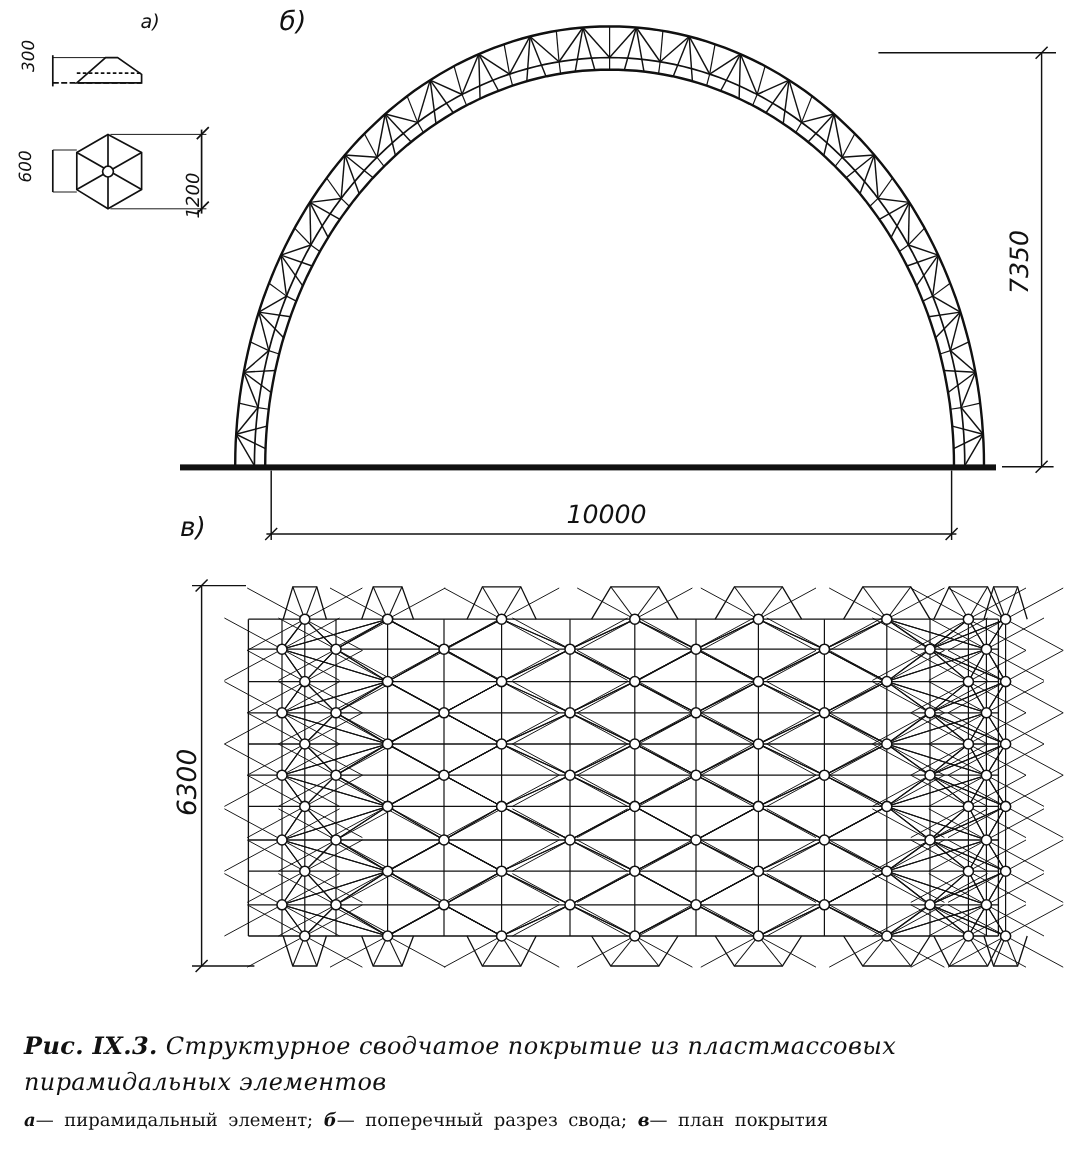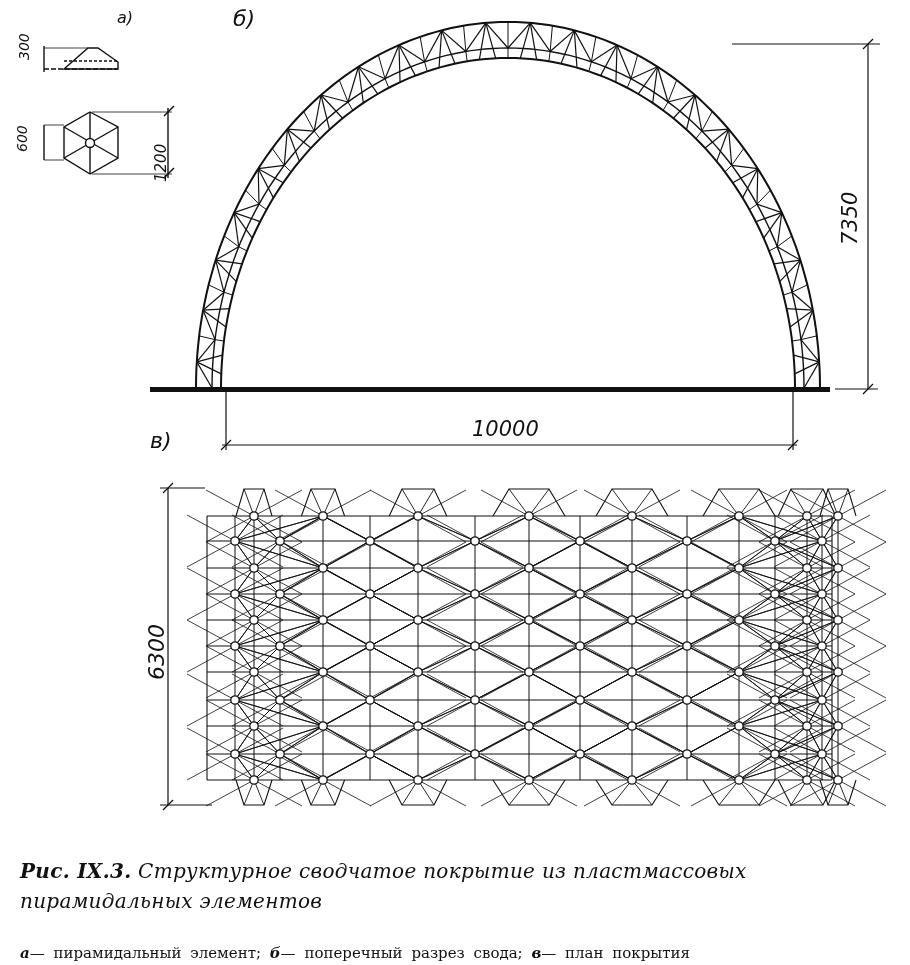--- a/index.html
+++ b/index.html
@@ -12,21 +12,21 @@
   .dim { position:absolute; font-family:"DejaVu Sans", sans-serif; font-style:italic; color:#111; white-space:nowrap; }
   .dim-300 { left:16px; top:60px; font-size:14px; transform:rotate(-90deg); transform-origin:left top; }
   .dim-600 { left:14px; top:152px; font-size:14px; transform:rotate(-90deg); transform-origin:left top; }
   .dim-1200 { left:152px; top:182px; font-size:15px; transform:rotate(-90deg); transform-origin:left top; }
   .dim-7350 { left:838px; top:245px; font-size:21px; transform:rotate(-90deg); transform-origin:left top; }
   .dim-12200 { left:472px; top:417px; font-size:21px; }
   .dim-6300 { left:144px; top:680px; font-size:22px; transform:rotate(-90deg); transform-origin:left top; }
   .caption { position:absolute; left:20px; top:856px; width:872px; }
   .cap-title { font-family:"DejaVu Serif", serif; font-style:italic; font-size:20px; line-height:30px; letter-spacing:0.3px; }
   .cap-title b { font-weight:bold; }
-  .cap-legend { margin-top:28px; font-family:"DejaVu Serif", serif; font-size:15px; line-height:18px; word-spacing:4px; }
+  .cap-legend { margin-top:8px; font-family:"DejaVu Serif", serif; font-size:15px; line-height:18px; word-spacing:4px; }
   .cap-legend i { font-style:italic; font-weight:bold; }
 </style>
 </head>
 <body>
 
 <svg class="layer" width="910" height="965" viewBox="0 0 910 965">
   <g stroke="#111" stroke-width="1.4" fill="none">
 
     <path d="M64 69 L88 48 L98 48 L118 62 L118 69 Z"></path>
     <line x1="44" y1="69" x2="118" y2="69" stroke-dasharray="5 2"></line>

